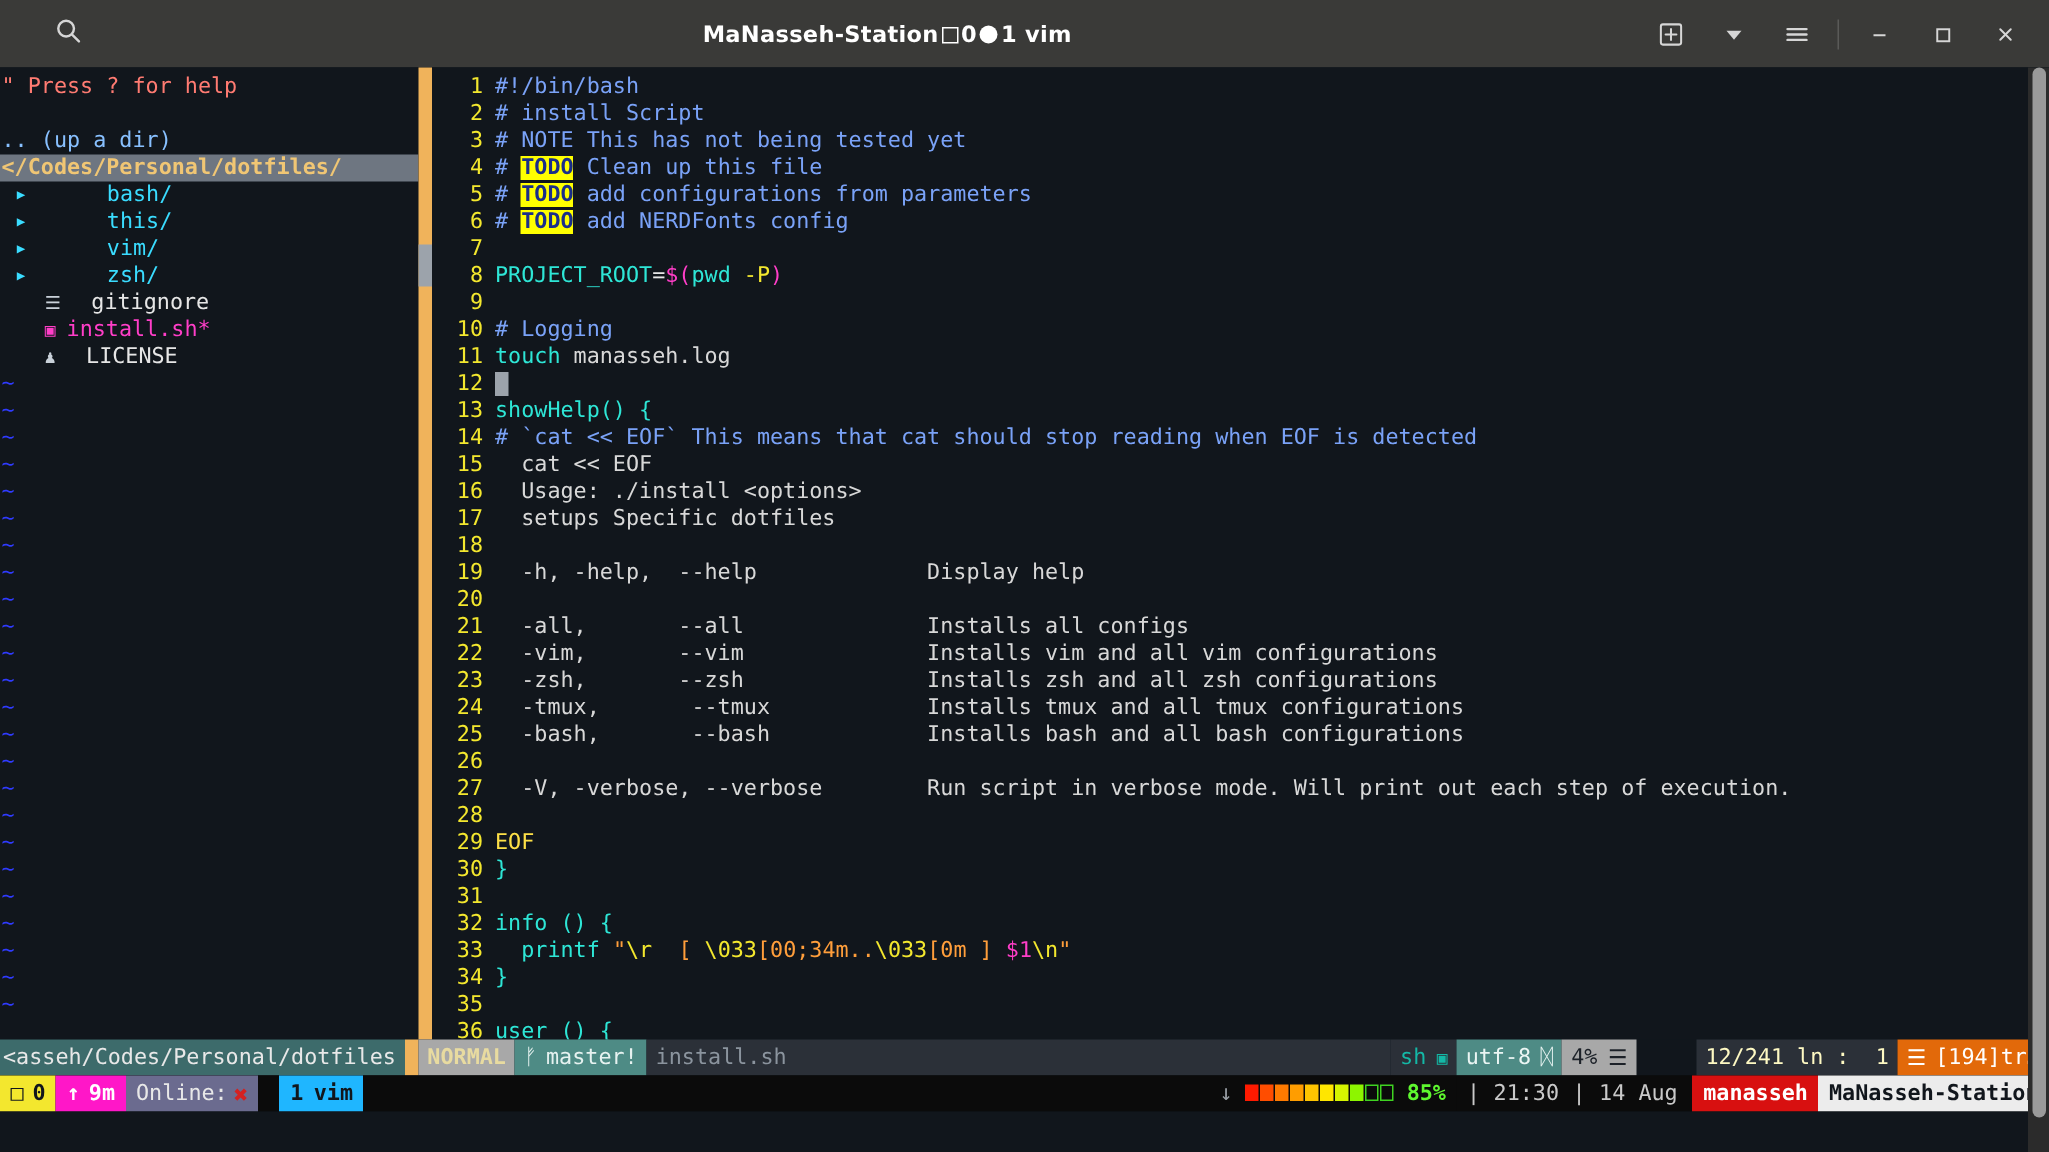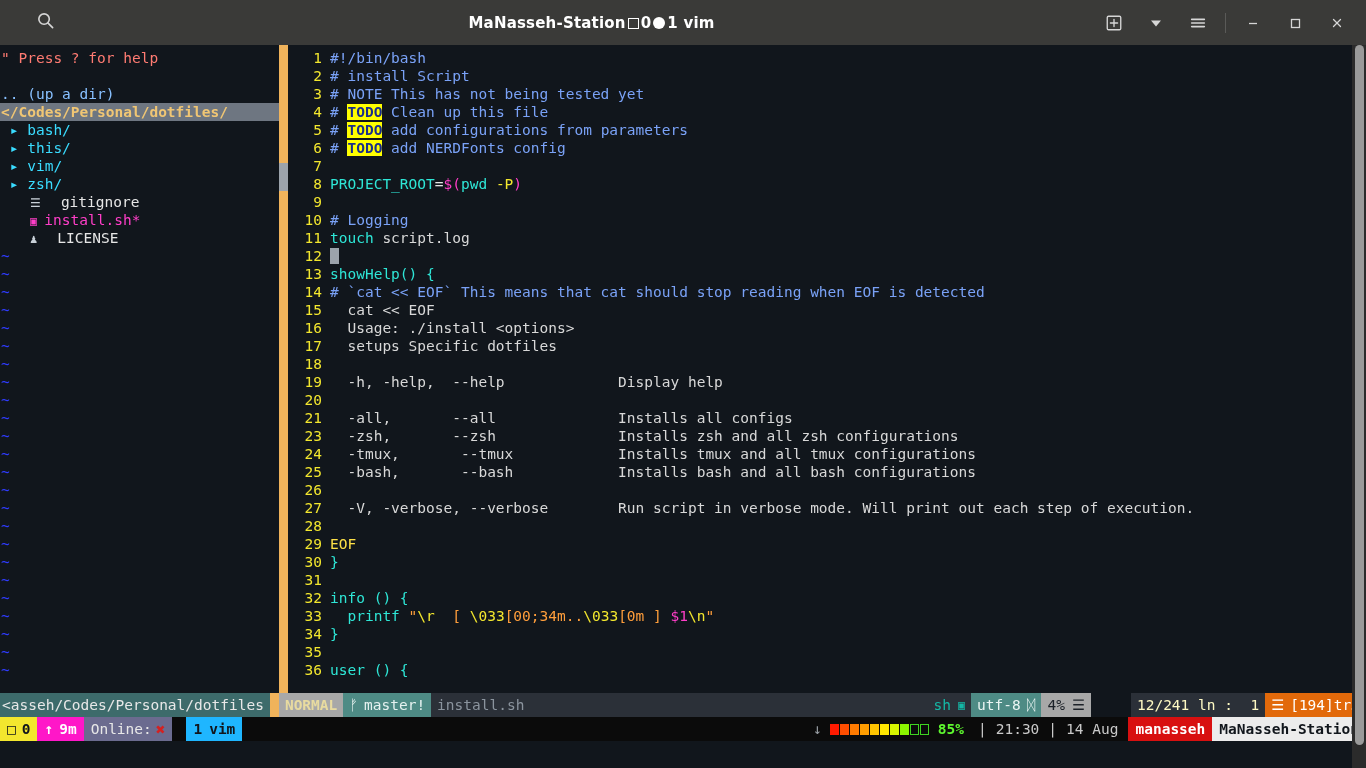--- a/index.html
+++ b/index.html
@@ -50,21 +50,21 @@
     position: absolute; left: 0; top: 0; width: 279px; height: 648px;
     background: #11161c;
     font-size: 14.5px; line-height: 18px;
     padding-top: 4px;
     overflow: hidden;
   }
   .srow { height: 18px; white-space: pre; padding-left: 1px; }
   .s-help   { color: #ff7b72; }
   .s-up     { color: #88c0ff; }
   .s-root   { background: #6e7681; color: #f0c674; font-weight: bold; }
-  .s-dir    { color: #3adcff; }
+  .s-dir    { color: #3adcff; margin-left: 44px; }
   .s-arrow  { color: #3adcff; }
   .s-file   { color: #e6e6e6; margin-left: 13px; }
   .s-sh     { color: #ff3ec8; }
   .s-tilde  { color: #2f3bff; }
   .icon-gl  { color: #c9d1d9; }
   .icon-sh  { color: #ff3ec8; }
 
   
   #vsplit {
     position: absolute; left: 279px; top: 0; width: 9px; height: 648px;
@@ -271,31 +271,32 @@
       <div class="crow"><span class="lnum">1</span><span class="cmt">#!/bin/bash</span></div>
       <div class="crow"><span class="lnum">2</span><span class="cmt"># install Script</span></div>
       <div class="crow"><span class="lnum">3</span><span class="cmt"># NOTE This has not being tested yet</span></div>
       <div class="crow"><span class="lnum">4</span><span class="cmt"># </span><span class="todo">TODO</span><span class="cmt"> Clean up this file</span></div>
       <div class="crow"><span class="lnum">5</span><span class="cmt"># </span><span class="todo">TODO</span><span class="cmt"> add configurations from parameters</span></div>
       <div class="crow"><span class="lnum">6</span><span class="cmt"># </span><span class="todo">TODO</span><span class="cmt"> add NERDFonts config</span></div>
       <div class="crow"><span class="lnum">7</span><span> </span></div>
       <div class="crow"><span class="lnum">8</span><span class="var">PROJECT_ROOT</span><span class="op">=</span><span class="dollar">$</span><span class="paren">(</span><span class="cmdw">pwd </span><span class="esc">-P</span><span class="paren">)</span></div>
       <div class="crow"><span class="lnum">9</span><span> </span></div>
       <div class="crow"><span class="lnum">10</span><span class="cmt"># Logging</span></div>
-      <div class="crow"><span class="lnum">11</span><span class="cmdw">touch</span><span class="plain"> script.log</span></div>
+      <div class="crow"><span class="lnum">11</span><span class="cmdw">touch</span><span class="plain"> manasseh.log</span></div>
       <div class="crow"><span class="lnum">12</span><span class="cursor"> </span></div>
       <div class="crow"><span class="lnum">13</span><span class="kwd">showHelp() {</span></div>
       <div class="crow"><span class="lnum">14</span><span class="cmt"># `cat &lt;&lt; EOF` This means that cat should stop reading when EOF is detected</span></div>
       <div class="crow"><span class="lnum">15</span><span class="plain">  cat &lt;&lt; EOF</span></div>
       <div class="crow"><span class="lnum">16</span><span class="plain">  Usage: ./install &lt;options&gt;</span></div>
       <div class="crow"><span class="lnum">17</span><span class="plain">  setups Specific dotfiles</span></div>
       <div class="crow"><span class="lnum">18</span><span> </span></div>
       <div class="crow"><span class="lnum">19</span><span class="plain">  -h, -help,  --help             Display help</span></div>
       <div class="crow"><span class="lnum">20</span><span> </span></div>
       <div class="crow"><span class="lnum">21</span><span class="plain">  -all,       --all              Installs all configs</span></div>
+      <div class="crow"><span class="lnum">22</span><span class="plain">  -vim,       --vim              Installs vim and all vim configurations</span></div>
       <div class="crow"><span class="lnum">23</span><span class="plain">  -zsh,       --zsh              Installs zsh and all zsh configurations</span></div>
       <div class="crow"><span class="lnum">24</span><span class="plain">  -tmux,       --tmux            Installs tmux and all tmux configurations</span></div>
       <div class="crow"><span class="lnum">25</span><span class="plain">  -bash,       --bash            Installs bash and all bash configurations</span></div>
       <div class="crow"><span class="lnum">26</span><span> </span></div>
       <div class="crow"><span class="lnum">27</span><span class="plain">  -V, -verbose, --verbose        Run script in verbose mode. Will print out each step of execution.</span></div>
       <div class="crow"><span class="lnum">28</span><span> </span></div>
       <div class="crow"><span class="lnum">29</span><span class="eof">EOF</span></div>
       <div class="crow"><span class="lnum">30</span><span class="brace">}</span></div>
       <div class="crow"><span class="lnum">31</span><span> </span></div>
       <div class="crow"><span class="lnum">32</span><span class="kwd">info () {</span></div>

